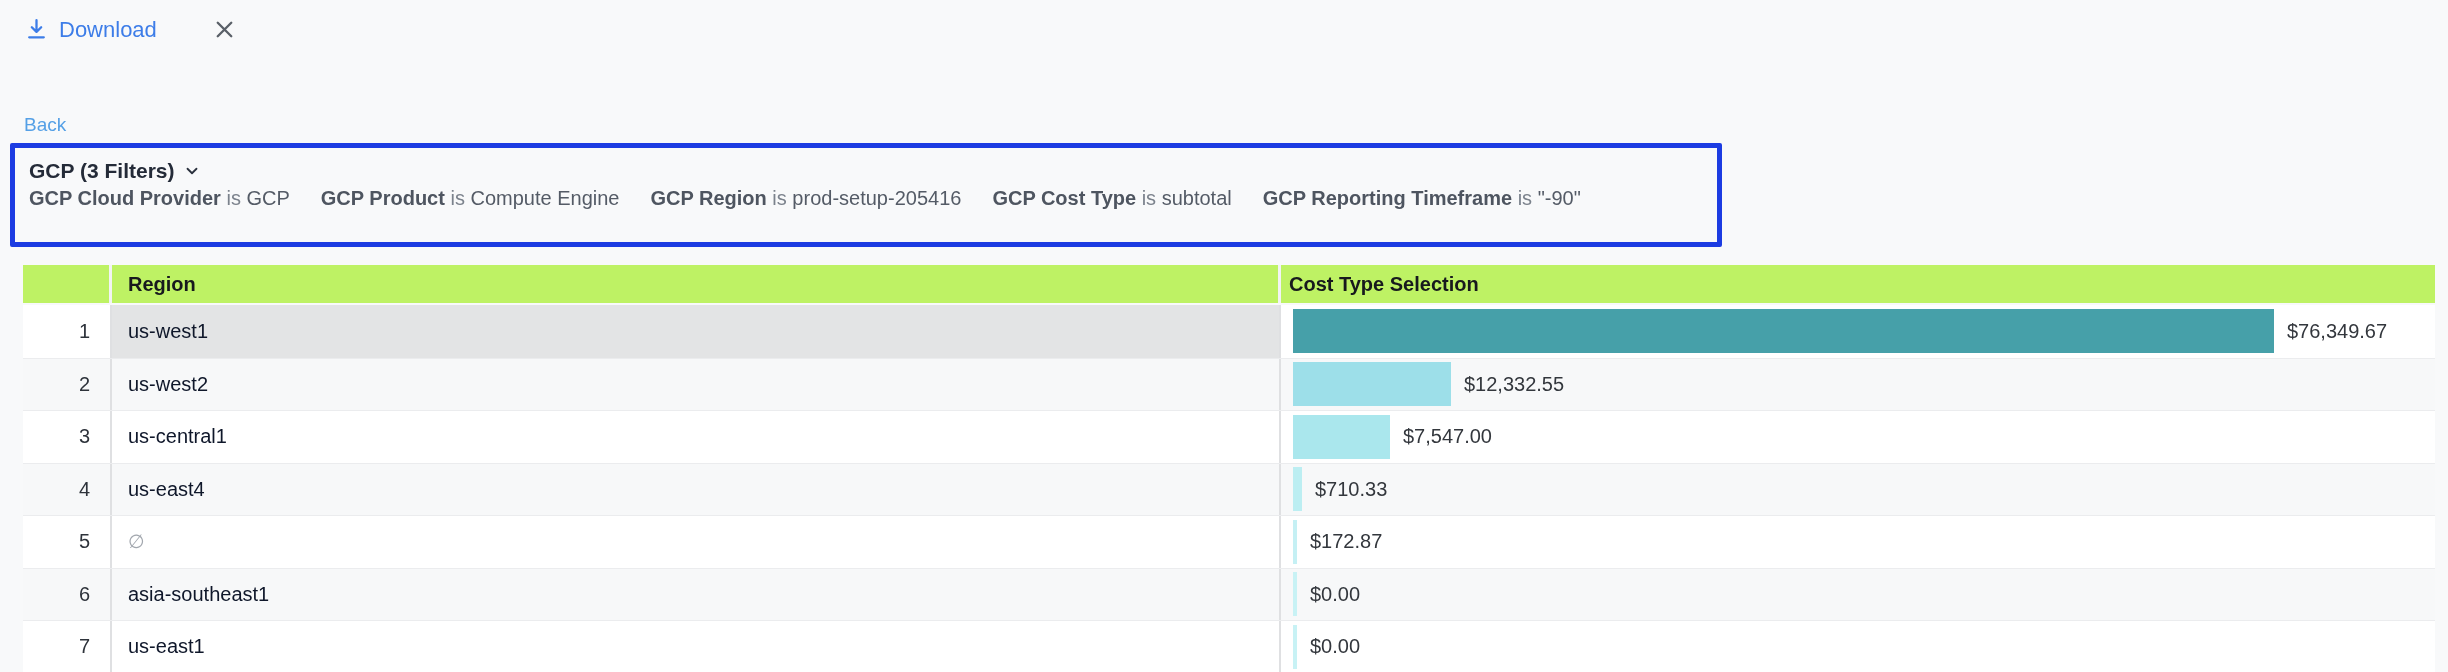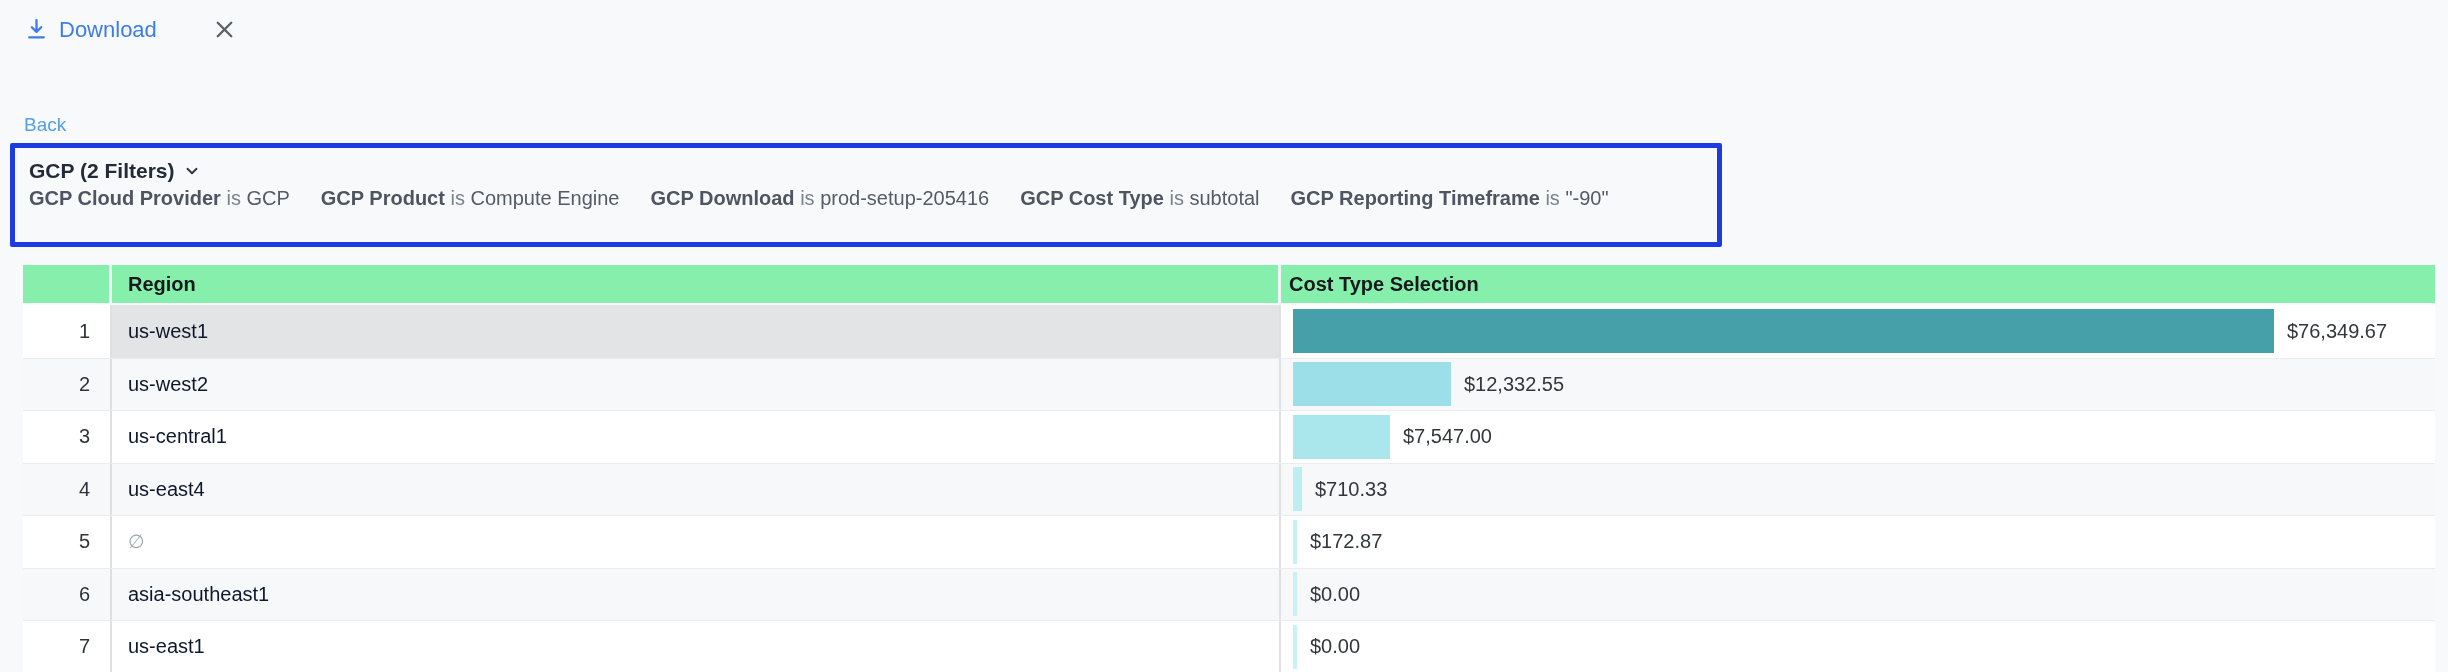--- a/index.html
+++ b/index.html
@@ -31,21 +31,21 @@
   .filters-summary { display:inline-flex; align-items:center; gap:9px; cursor:pointer;
                      font-size:21px; font-weight:700; color:#242b38; }
   .filter-row { display:flex; gap:31px; margin-top:4px; font-size:20px; white-space:nowrap; }
   .filter-chip { color:#545b66; }
   .f-field { font-weight:700; color:#4e5560; }
   .f-op    { color:#7b828c; }
   .f-val   { color:#545b66; }
 
   
   .table { position:absolute; left:23px; top:265px; width:2412px; }
-  .thead { display:flex; height:38px; background:#86efac; font-weight:700;
+  .thead { display:flex; height:38px; background:#bef264; font-weight:700;
            font-size:20px; color:#17191d; }
   .th-num    { width:89px; height:100%; border-right:3px solid #f2f3f4; }
   .th-region { width:1169px; height:100%; display:flex; align-items:center;
                padding-left:16px; border-right:3px solid #f2f3f4; }
   .th-bar    { flex:1; height:100%; display:flex; align-items:center; padding-left:8px; }
 
   .tbody { margin-top:2px; }
   .trow { display:flex; height:52.5px; background:#ffffff; }
   .trow:nth-child(even) { background:#f7f8f9; }
   .trow + .trow { border-top:1px solid #ebecee; }
@@ -81,40 +81,40 @@
         </svg>
       </span>
     </button>
   </div>
 </div>
 
 <a class="back-link">Back</a>
 
 <div class="filters-box">
   <div class="filters-summary">
-    <span>GCP (2 Filters)</span>
+    <span>GCP (3 Filters)</span>
     <span style="line-height:0">
       <svg width="18" height="18" viewBox="0 0 24 24" fill="none">
         <path d="M6 9l6 6 6-6" stroke="#2a313d" stroke-width="2.4" stroke-linecap="round" stroke-linejoin="round"></path>
       </svg>
     </span>
   </div>
   <div class="filter-row">
     <span class="filter-chip">
       <span class="f-field">GCP Cloud Provider</span>
       <span class="f-op">is</span>
       <span class="f-val">GCP</span>
     </span>
     <span class="filter-chip">
       <span class="f-field">GCP Product</span>
       <span class="f-op">is</span>
       <span class="f-val">Compute Engine</span>
     </span>
     <span class="filter-chip">
-      <span class="f-field">GCP Download</span>
+      <span class="f-field">GCP Region</span>
       <span class="f-op">is</span>
       <span class="f-val">prod-setup-205416</span>
     </span>
     <span class="filter-chip">
       <span class="f-field">GCP Cost Type</span>
       <span class="f-op">is</span>
       <span class="f-val">subtotal</span>
     </span>
     <span class="filter-chip">
       <span class="f-field">GCP Reporting Timeframe</span>

